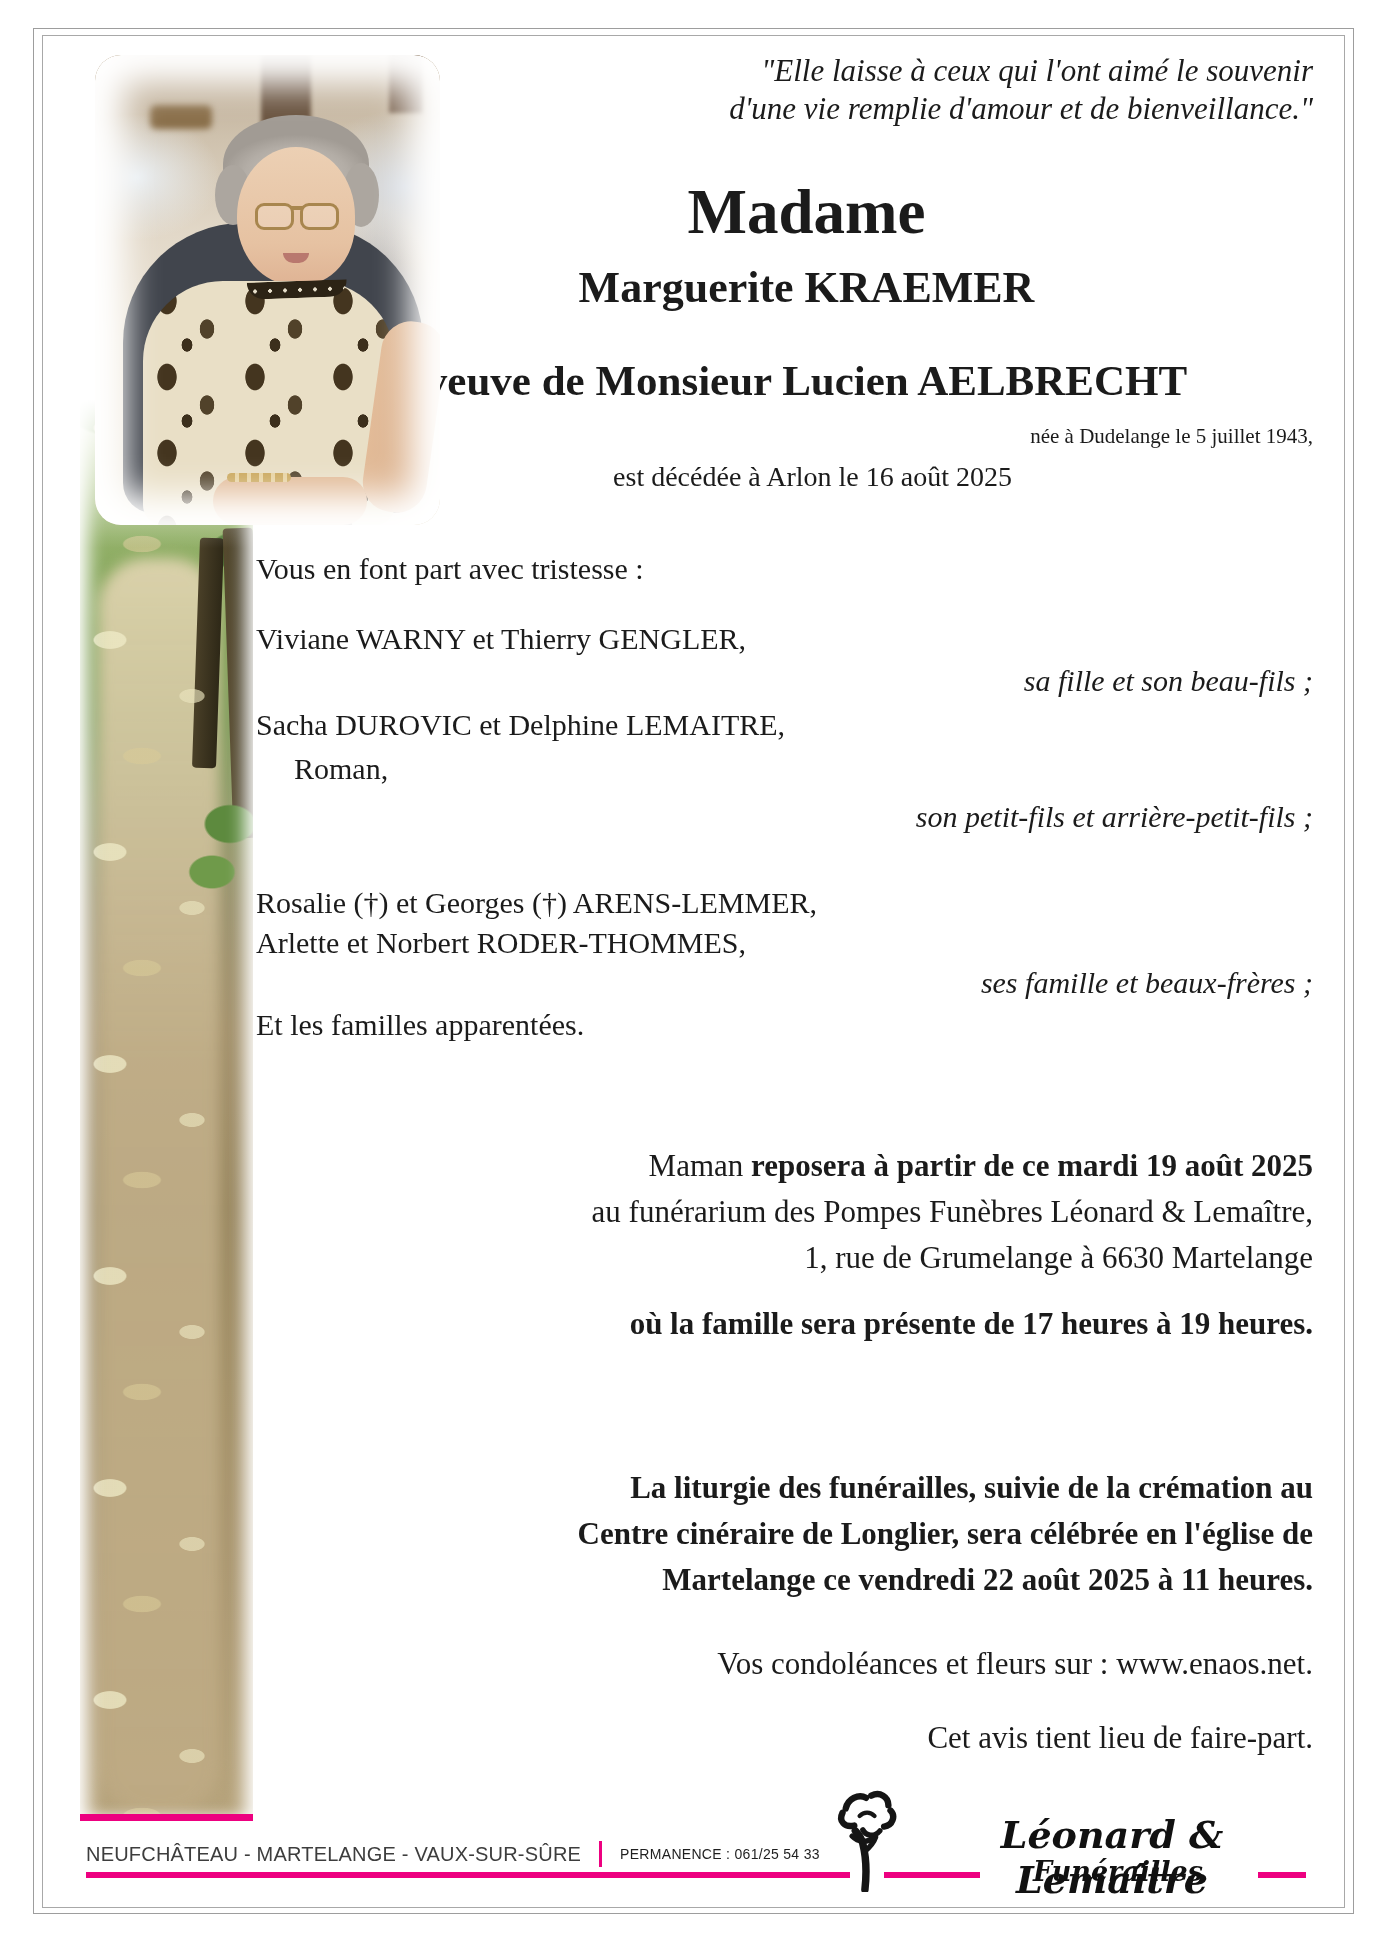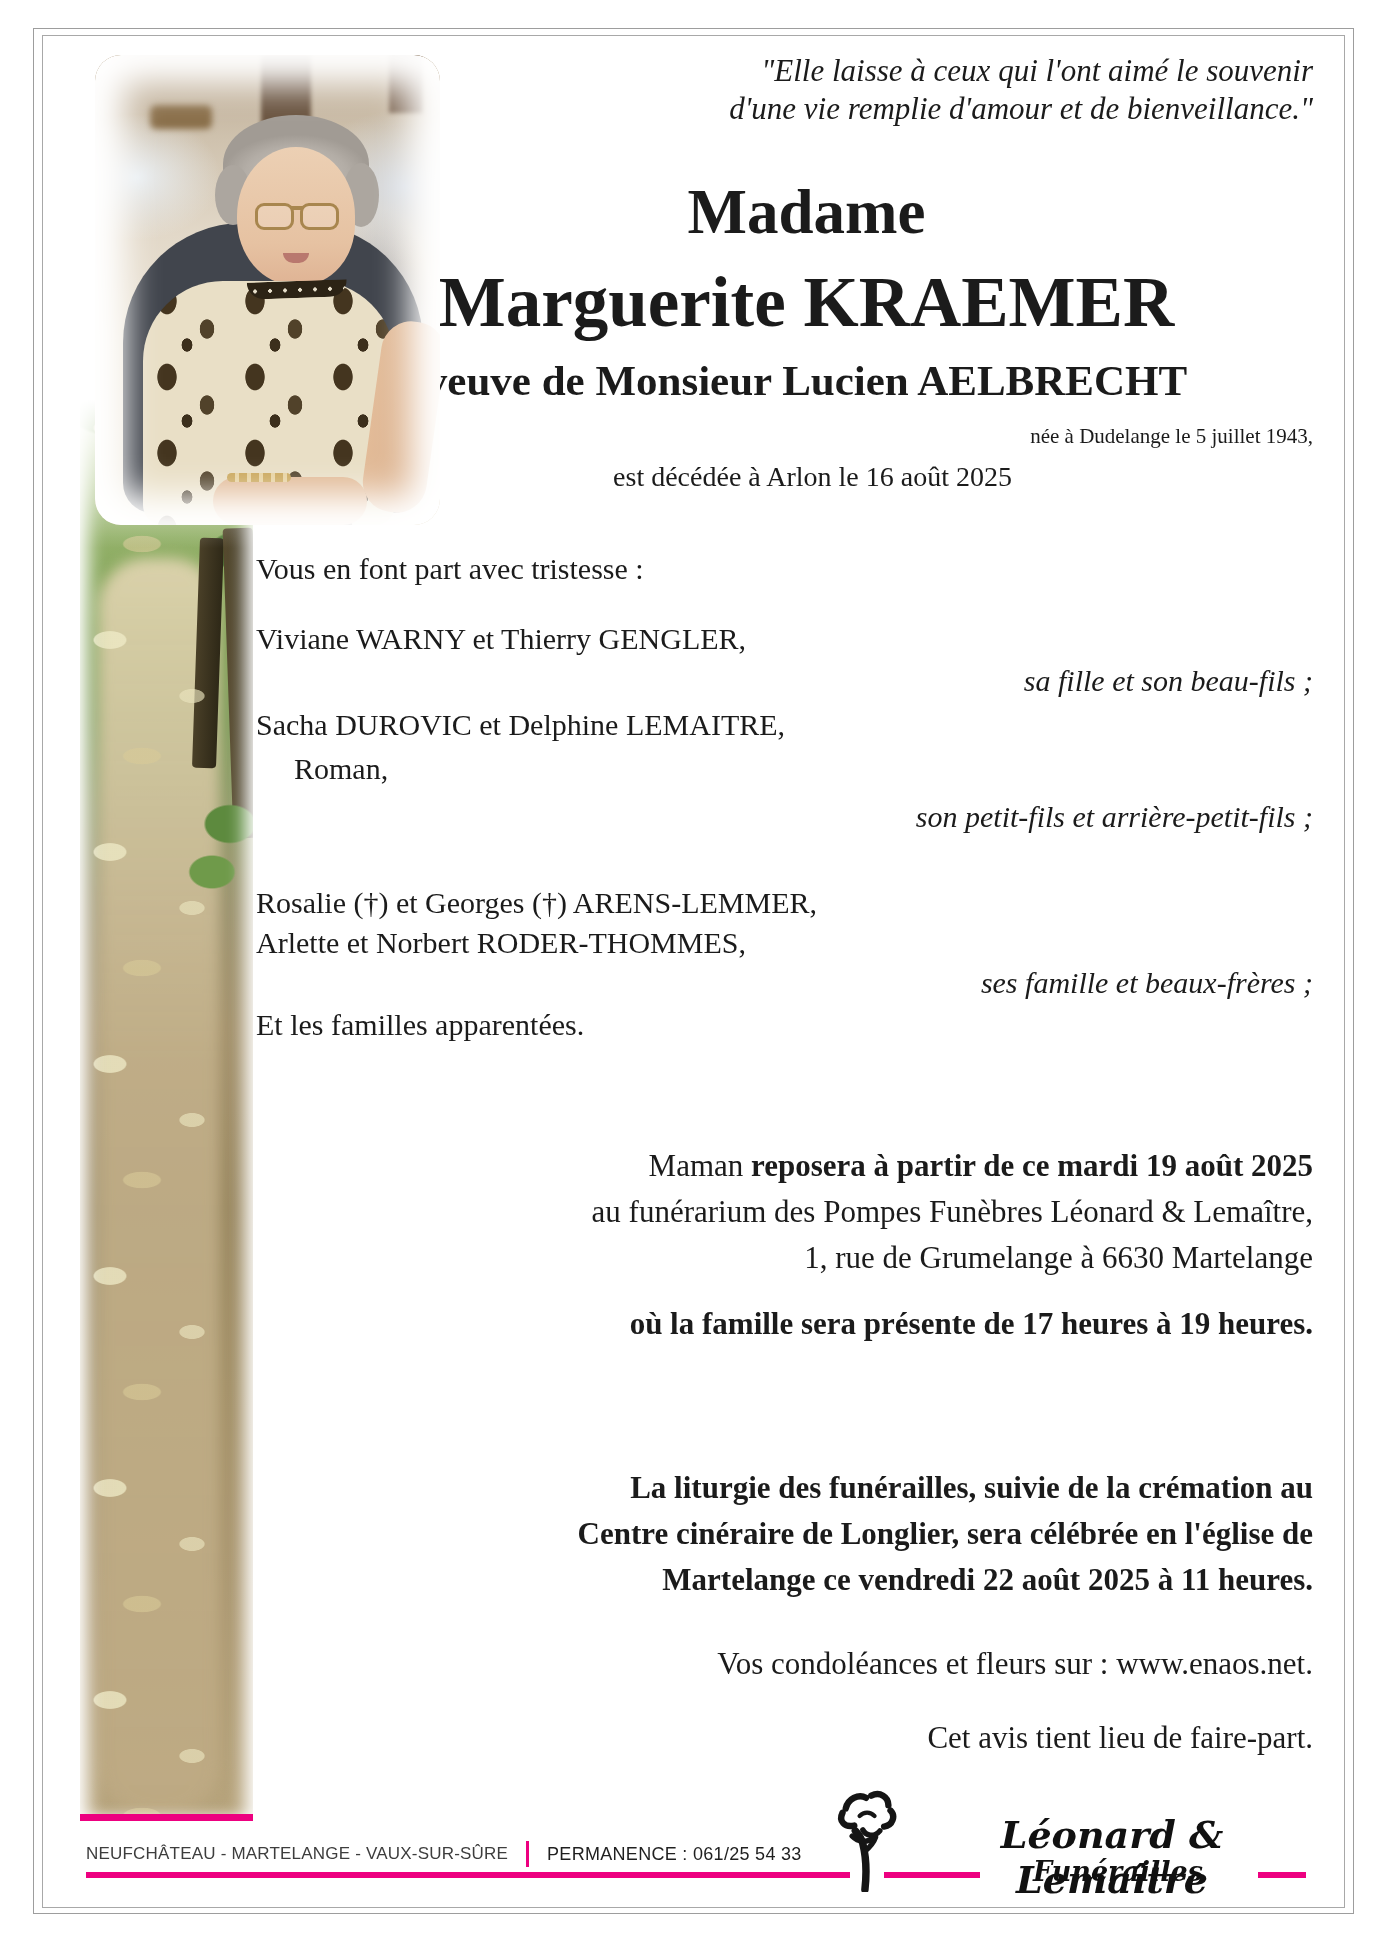--- a/index.html
+++ b/index.html
@@ -67,37 +67,37 @@
       radial-gradient(20px 11px at 112px 96px, rgba(234,228,190,.65) 0 60%, transparent 66%),
       radial-gradient(30px 13px at 62px 156px, rgba(216,202,152,.6) 0 60%, transparent 66%);
       background-size:173px 212px; background-repeat:repeat; }
   .f-fade-top { position:absolute; left:0; top:0; width:100%; height:160px; background:linear-gradient(#fff 12px, rgba(255,255,255,0)); }
   .forest-feather { position:absolute; inset:0; box-shadow:inset 16px 0 18px -8px #fff, inset -16px 0 18px -8px #fff; }
 
   
   .abs { position:absolute; }
   .quote { left:430px; right:64px; top:52px; text-align:right; font-style:italic; font-size:31px; line-height:38px; }
   .t-madame { left:300px; right:64px; top:176px; text-align:center; font-weight:bold; font-size:63px; }
-  .t-name   { left:300px; right:64px; top:262px; text-align:center; font-weight:bold; font-size:71px; }
+  .t-name   { left:300px; right:64px; top:262px; text-align:center; font-weight:bold; font-size:44px; }
   .t-veuve  { left:300px; right:64px; top:356px; text-align:center; font-weight:bold; font-size:43px; }
   .t-born   { left:300px; right:64px; top:424px; text-align:right; font-size:21px; }
   .t-died   { left:300px; right:52px; top:461px; text-align:center; font-size:28px; }
 
   .body-line { left:256px; right:64px; font-size:30px; }
   .rel { text-align:right; font-style:italic; }
   .cent { left:286px; right:64px; text-align:right; font-size:31px; }
   .b { font-weight:bold; }
 
   
   .pink-baseline { position:absolute; left:80px; top:1814px; width:173px; height:7px; background:#ed0080; }
   .footer-row { position:absolute; left:86px; top:1841px; display:flex; align-items:center; gap:18px;
       font-family:"Liberation Sans",sans-serif; white-space:nowrap; }
-  .locations { font-size:17px; color:#3d3d3d; letter-spacing:.2px; }
+  .locations { font-size:20px; color:#3d3d3d; letter-spacing:.2px; }
   .fdivider { width:3px; height:26px; background:#ed0080; }
-  .permanence { font-size:18px; color:#1f1f1f; letter-spacing:.3px; }
+  .permanence { font-size:14px; color:#1f1f1f; letter-spacing:.3px; }
   .rule-seg { position:absolute; top:1872px; height:6px; background:#ed0080; }
   .seg1 { left:86px; width:764px; }
   .seg2 { left:884px; width:96px; }
   .seg3 { left:1258px; width:48px; }
   .tree { position:absolute; left:834px; top:1790px; width:64px; height:102px; }
   .brand-name { position:absolute; left:912px; top:1812px; width:400px; text-align:center; font-size:38px; font-style:italic; font-weight:bold; font-family:"DejaVu Serif",serif; color:#111; }
   .brand-sub  { position:absolute; left:988px; top:1856px; width:260px; text-align:center; font-size:27px; font-style:italic; font-weight:bold; font-family:"DejaVu Serif",serif; color:#111; }
 </style>
 </head>
 <body>

